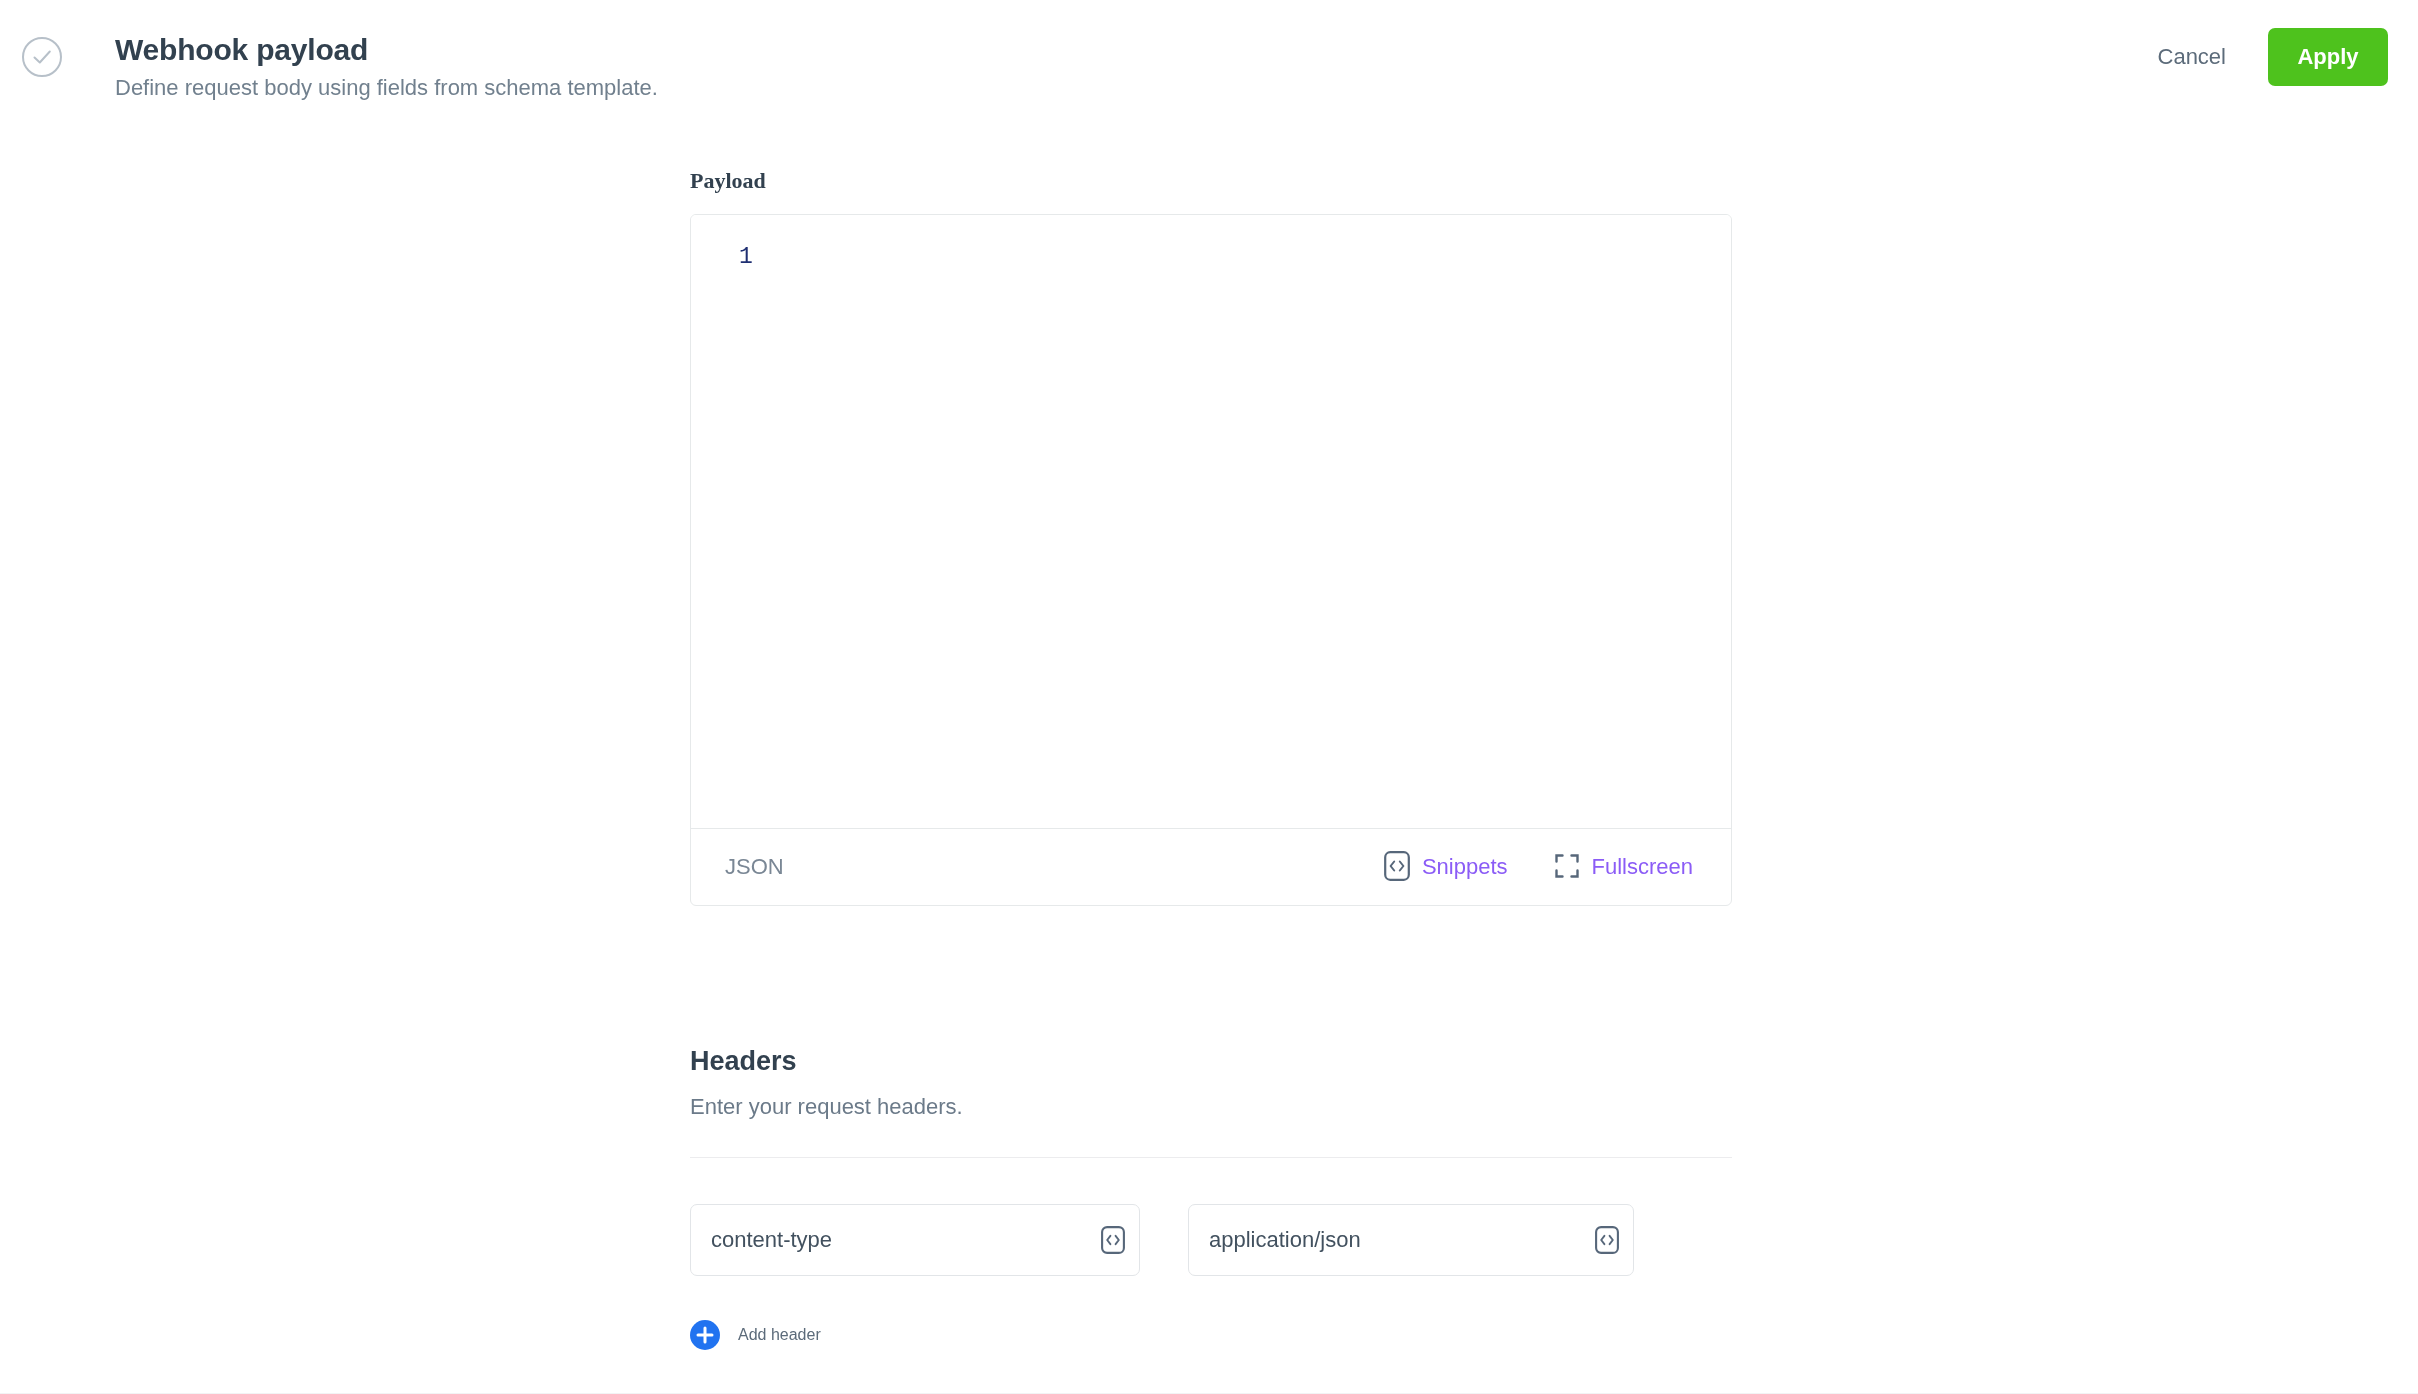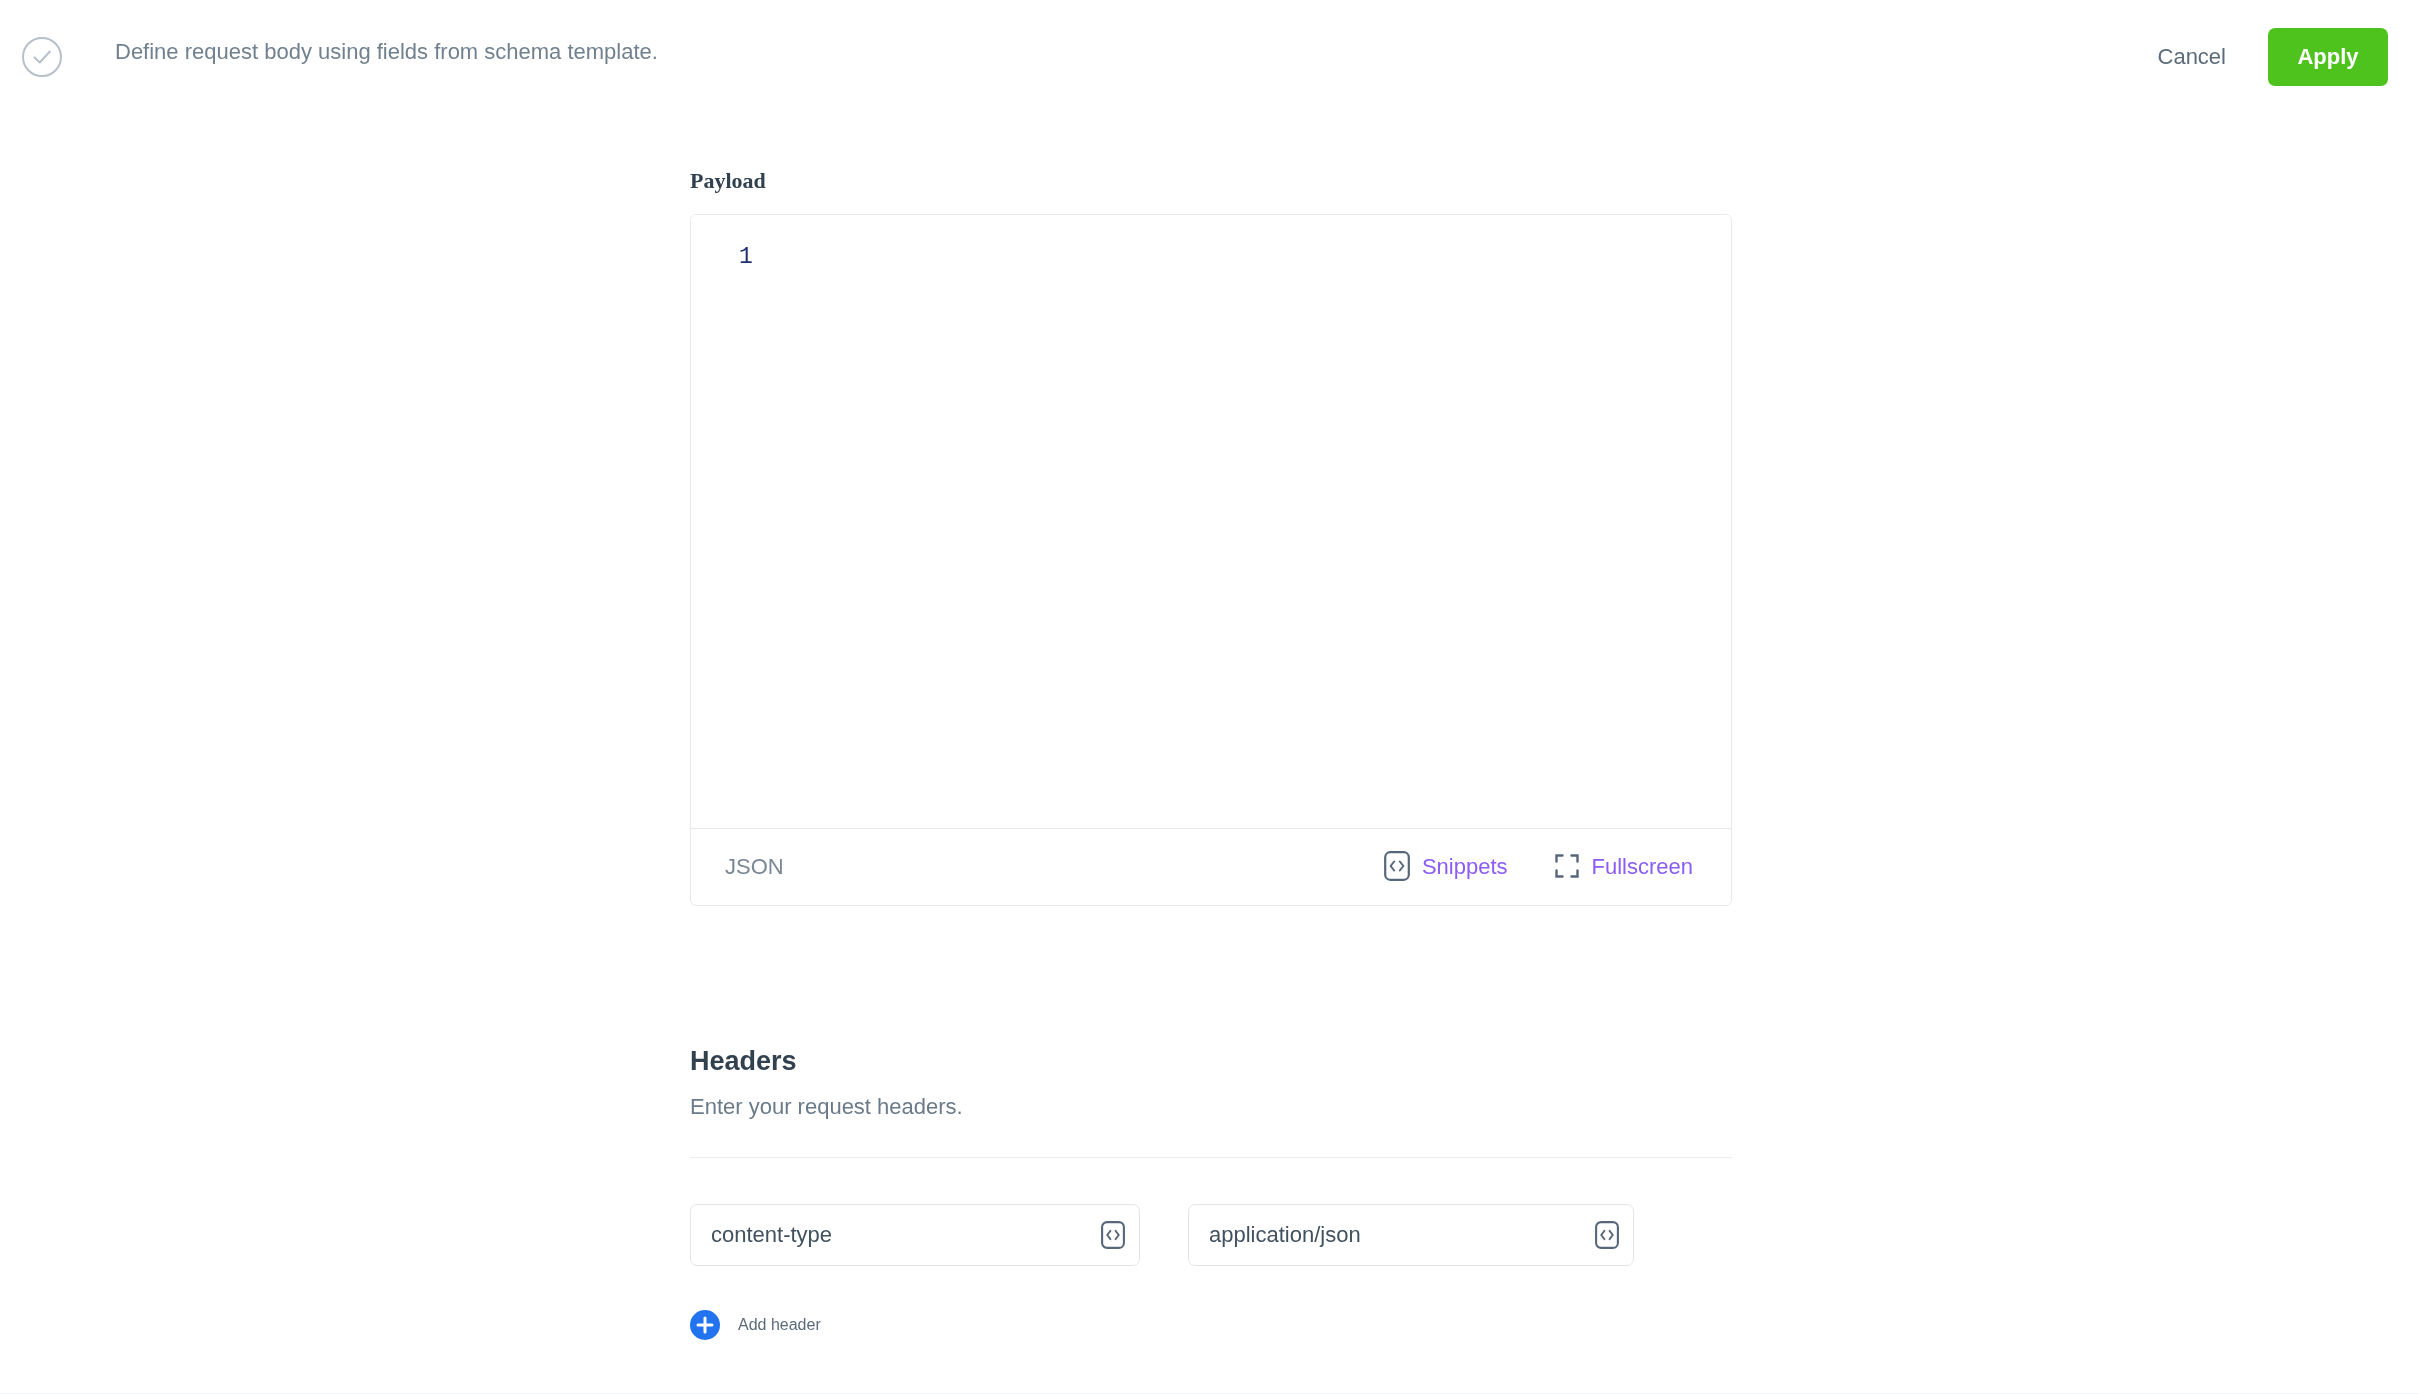--- a/index.html
+++ b/index.html
@@ -171,21 +171,21 @@
   }
 
   .header-rows { margin-top: 46px; }
   .header-row {
     display: flex;
     align-items: center;
     gap: 48px;
   }
   .input-wrap {
     position: relative;
-    height: 62px;
+    height: 72px;
     border: 1px solid #e2e5e8;
     border-radius: 7px;
     background: #ffffff;
     display: flex;
     align-items: flex-end;
   }
   .input-wrap.key { width: 450px; }
   .input-wrap.value { width: 446px; }
   .text-input {
     border: none;
@@ -249,20 +249,21 @@
 <div class="page-header">
 
   <span class="header-check">
     <svg viewBox="0 0 42 42" xmlns="http://www.w3.org/2000/svg">
       <circle cx="21" cy="21" r="19" fill="none" stroke="#b7c0c9" stroke-width="2"></circle>
       <path d="M13.5 21.5 L18.8 26.5 L28.8 15.5" fill="none" stroke="#b7c0c9" stroke-width="2" stroke-linecap="round" stroke-linejoin="round"></path>
     </svg>
   </span>
 
   <div class="header-text">
+    <div class="header-title">Webhook payload</div>
     <div class="header-subtitle">Define request body using fields from schema template.</div>
   </div>
 
   <div class="header-actions">
     <button class="btn-cancel">Cancel</button>
     <button class="btn-apply">Apply</button>
   </div>
 
 </div>
 

